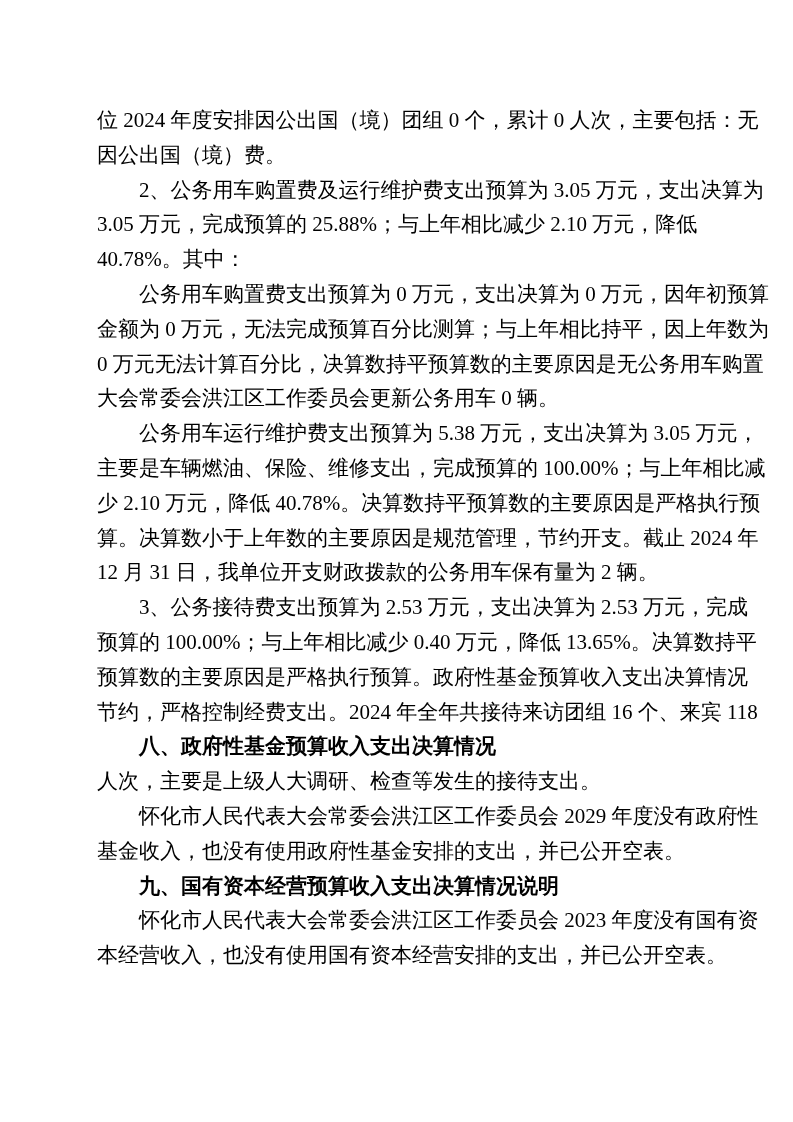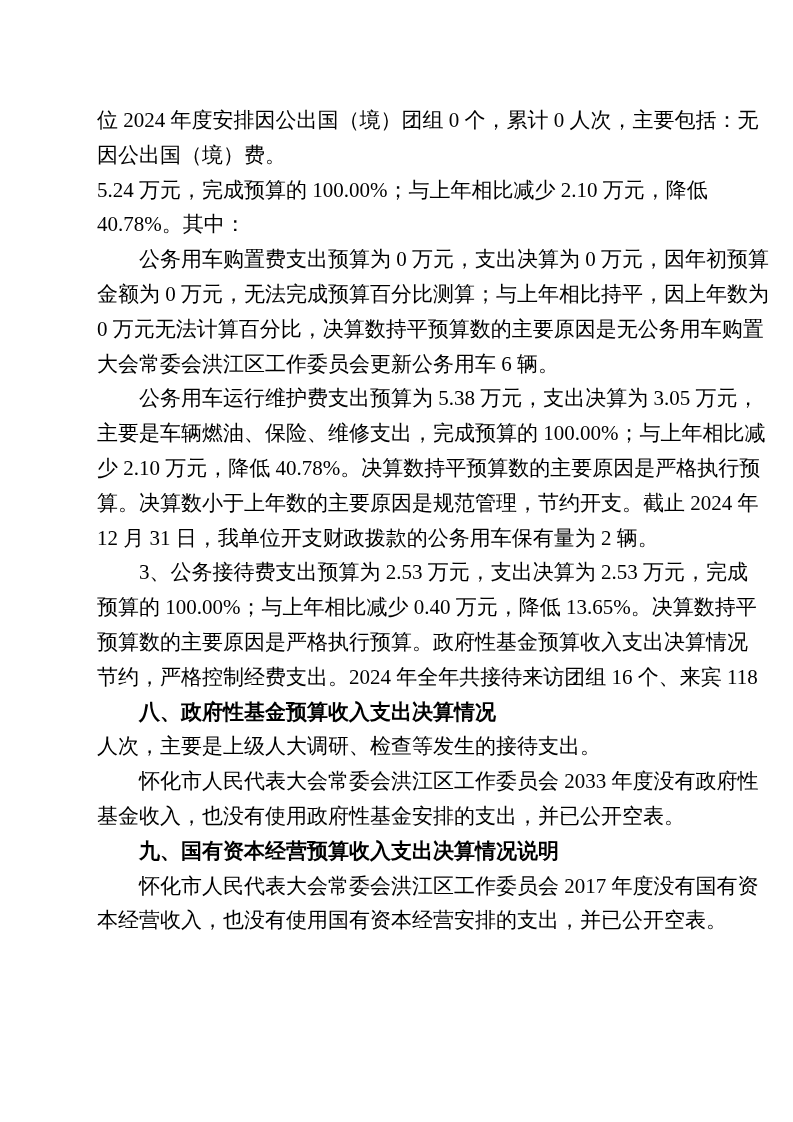--- a/index.html
+++ b/index.html
@@ -48,44 +48,45 @@
 </style>
 </head>
 <body>
 
 <div class="page">
   <div class="text-block">
 
     <div class="ln">位 2024 年度安排因公出国（境）团组 0 个，累计 0 人次，主要包括：无</div>
     <div class="ln ln-end">因公出国（境）费。</div>
 
-    <div class="ln">5.24 万元，完成预算的 100.00%；与上年相比减少 2.10 万元，降低</div>
+    <div class="ln ln-first">2、公务用车购置费及运行维护费支出预算为 3.05 万元，支出决算为</div>
+    <div class="ln">3.05 万元，完成预算的 25.88%；与上年相比减少 2.10 万元，降低</div>
     <div class="ln ln-end">40.78%。其中：</div>
 
     <div class="ln ln-first">公务用车购置费支出预算为 0 万元，支出决算为 0 万元，因年初预算</div>
     <div class="ln">金额为 0 万元，无法完成预算百分比测算；与上年相比持平，因上年数为</div>
     <div class="ln">0 万元无法计算百分比，决算数持平预算数的主要原因是无公务用车购置</div>
-    <div class="ln ln-end">大会常委会洪江区工作委员会更新公务用车 6 辆。</div>
+    <div class="ln ln-end">大会常委会洪江区工作委员会更新公务用车 0 辆。</div>
 
     <div class="ln ln-first">公务用车运行维护费支出预算为 5.38 万元，支出决算为 3.05 万元，</div>
     <div class="ln">主要是车辆燃油、保险、维修支出，完成预算的 100.00%；与上年相比减</div>
     <div class="ln">少 2.10 万元，降低 40.78%。决算数持平预算数的主要原因是严格执行预</div>
     <div class="ln">算。决算数小于上年数的主要原因是规范管理，节约开支。截止 2024 年</div>
     <div class="ln ln-end">12 月 31 日，我单位开支财政拨款的公务用车保有量为 2 辆。</div>
 
     <div class="ln ln-first">3、公务接待费支出预算为 2.53 万元，支出决算为 2.53 万元，完成</div>
     <div class="ln">预算的 100.00%；与上年相比减少 0.40 万元，降低 13.65%。决算数持平</div>
     <div class="ln">预算数的主要原因是严格执行预算。政府性基金预算收入支出决算情况</div>
     <div class="ln">节约，严格控制经费支出。2024 年全年共接待来访团组 16 个、来宾 118</div>
     <div class="ln ln-first ln-end heading">八、政府性基金预算收入支出决算情况</div>
 
     <div class="ln ln-end">人次，主要是上级人大调研、检查等发生的接待支出。</div>
 
-    <div class="ln ln-first">怀化市人民代表大会常委会洪江区工作委员会 2033 年度没有政府性</div>
+    <div class="ln ln-first">怀化市人民代表大会常委会洪江区工作委员会 2029 年度没有政府性</div>
     <div class="ln ln-end">基金收入，也没有使用政府性基金安排的支出，并已公开空表。</div>
 
     <div class="ln ln-first ln-end heading">九、国有资本经营预算收入支出决算情况说明</div>
 
-    <div class="ln ln-first">怀化市人民代表大会常委会洪江区工作委员会 2017 年度没有国有资</div>
+    <div class="ln ln-first">怀化市人民代表大会常委会洪江区工作委员会 2023 年度没有国有资</div>
     <div class="ln ln-end">本经营收入，也没有使用国有资本经营安排的支出，并已公开空表。</div>
 
   </div>
 </div>
 
 </body></html>

